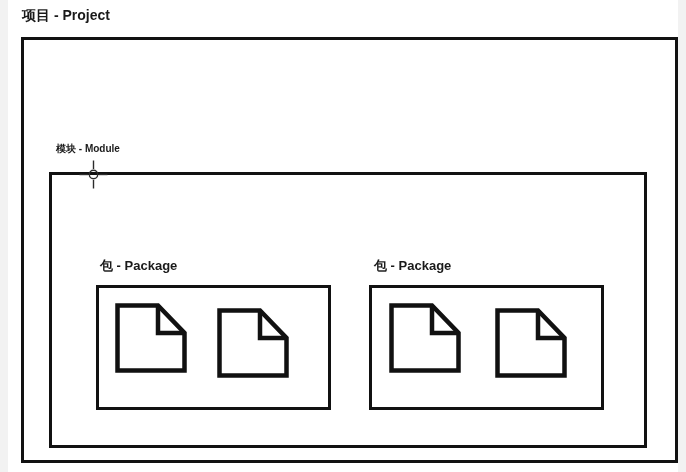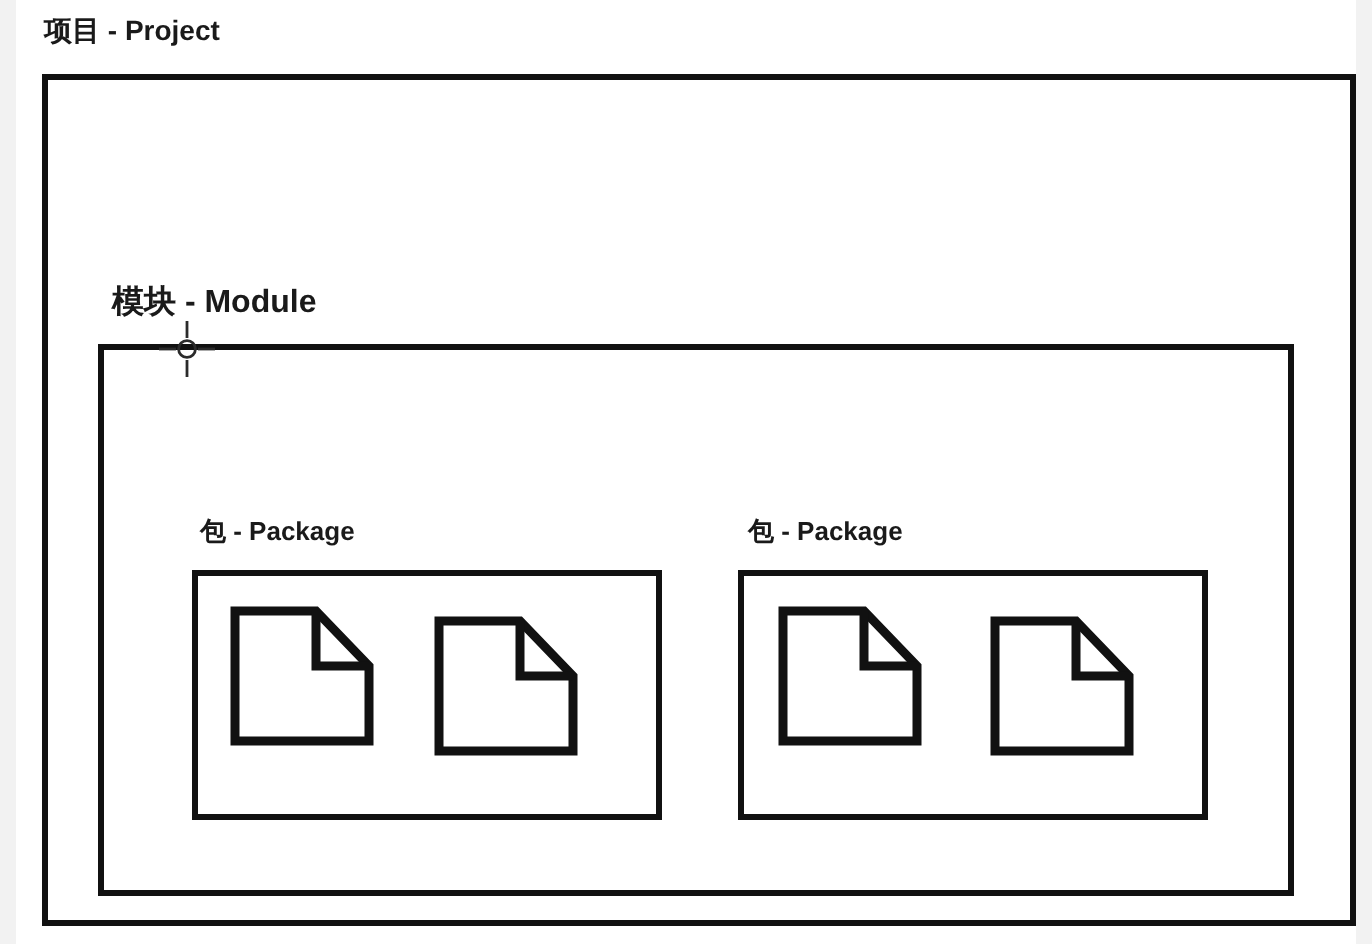--- a/index.html
+++ b/index.html
@@ -47,21 +47,21 @@
     box-sizing: border-box;
   }
 
   #project-box  { left: 13px;  top: 37px;  width: 657px; height: 426px; border-width: 3px; }
   #module-box   { left: 41px;  top: 172px; width: 598px; height: 276px; border-width: 3px; }
   #package-box-1{ left: 88px;  top: 285px; width: 235px; height: 125px; border-width: 3px; }
   #package-box-2{ left: 361px; top: 285px; width: 235px; height: 125px; border-width: 3px; }
 
   
   #project-title   { left: 14px;  top: 8px;   font-size: 14px; }
-  #module-title    { left: 48px;  top: 144px; font-size: 16px; }
+  #module-title    { left: 48px;  top: 144px; font-size: 10px; }
   #package-title-1 { left: 92px;  top: 259px; font-size: 13px; }
   #package-title-2 { left: 366px; top: 259px; font-size: 13px; }
 
   
   .file-icon {
     position: absolute;
     width: 72px;
     height: 70px;
   }
   .file-icon svg { display: block; width: 72px; height: 70px; }

